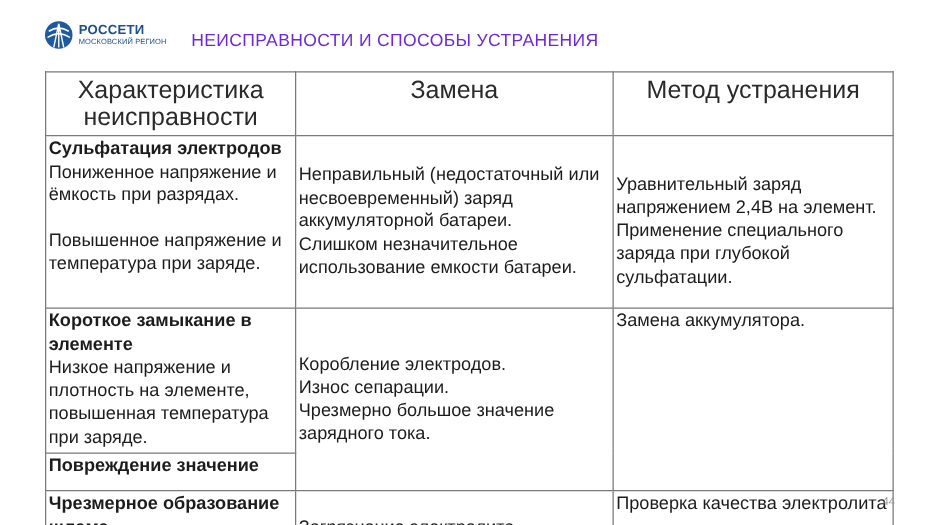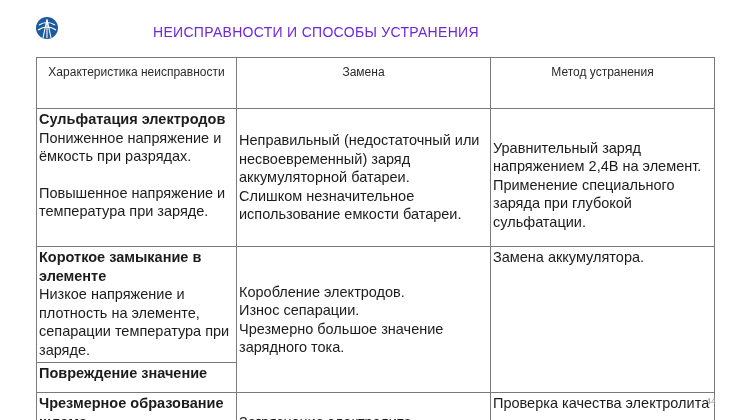--- a/index.html
+++ b/index.html
@@ -20,38 +20,42 @@
   table.main {
     position: absolute; left: 36px; top: 57px;
     width: 678px; border-collapse: collapse; table-layout: fixed;
     font-size: 14.5px; line-height: 18.5px;
   }
   table.main td, table.main th {
     border: 1.6px solid #7a7a7a; vertical-align: top; padding: 1px 2px 1px 2px;
     text-align: left; font-weight: normal; color: #1c1c1c;
   }
   table.main th {
-    text-align: center; font-size: 12px; line-height: 22px; color: #2a2a2a;
+    text-align: center; font-size: 20px; line-height: 22px; color: #2a2a2a;
     height: 46px; padding-top: 3px;
   }
   .b { font-weight: bold; }
   .mid { vertical-align: middle !important; }
   .gap { display: block; height: 18px; }
   .page-num { position: absolute; left: 706px; top: 396px; font-size: 9px; color: #9a9a9a; }
 </style>
 </head>
 <body>
 
 <div class="logo">
   <svg class="logo-mark" viewBox="0 0 24 24">
     <circle cx="12" cy="12" r="11" fill="#1d5a9e"></circle>
     <path d="M3 14 Q12 8 21 14" stroke="#fff" stroke-width="1.2" fill="none"></path>
     <path d="M4 9 Q12 4 20 9" stroke="#fff" stroke-width="1.2" fill="none"></path>
     <path d="M12 3 L8 22 M12 3 L16 22 M12 3 L12 22" stroke="#fff" stroke-width="1.1" fill="none"></path>
   </svg>
+  <div class="logo-text">
+    <div class="logo-name">РОССЕТИ</div>
+    <div class="logo-sub">МОСКОВСКИЙ РЕГИОН</div>
+  </div>
 </div>
 
 <div class="title">НЕИСПРАВНОСТИ И СПОСОБЫ УСТРАНЕНИЯ</div>
 
 <table class="main">
   <colgroup>
     <col style="width:200px">
       <col style="width:254px">
       <col style="width:224px">
   </colgroup>
@@ -75,21 +79,21 @@
     </td>
     <td class="mid" style="padding-top:16px">
       <span>Уравнительный заряд напряжением 2,4В на элемент.</span><br>
       <span>Применение специального заряда при глубокой сульфатации.</span>
     </td>
   </tr>
 
   <tr style="height:116px">
     <td>
       <span class="b">Короткое замыкание в элементе</span><br>
-      <span>Низкое напряжение и плотность на элементе, сепарации температура при заряде.</span>
+      <span>Низкое напряжение и плотность на элементе, повышенная температура при заряде.</span>
     </td>
     <td class="mid" rowspan="2">
       <span>Коробление электродов.</span><br>
       <span>Износ сепарации.</span><br>
       <span>Чрезмерно большое значение зарядного тока.</span>
     </td>
     <td rowspan="2">
       <span>Замена аккумулятора.</span>
     </td>
   </tr>

